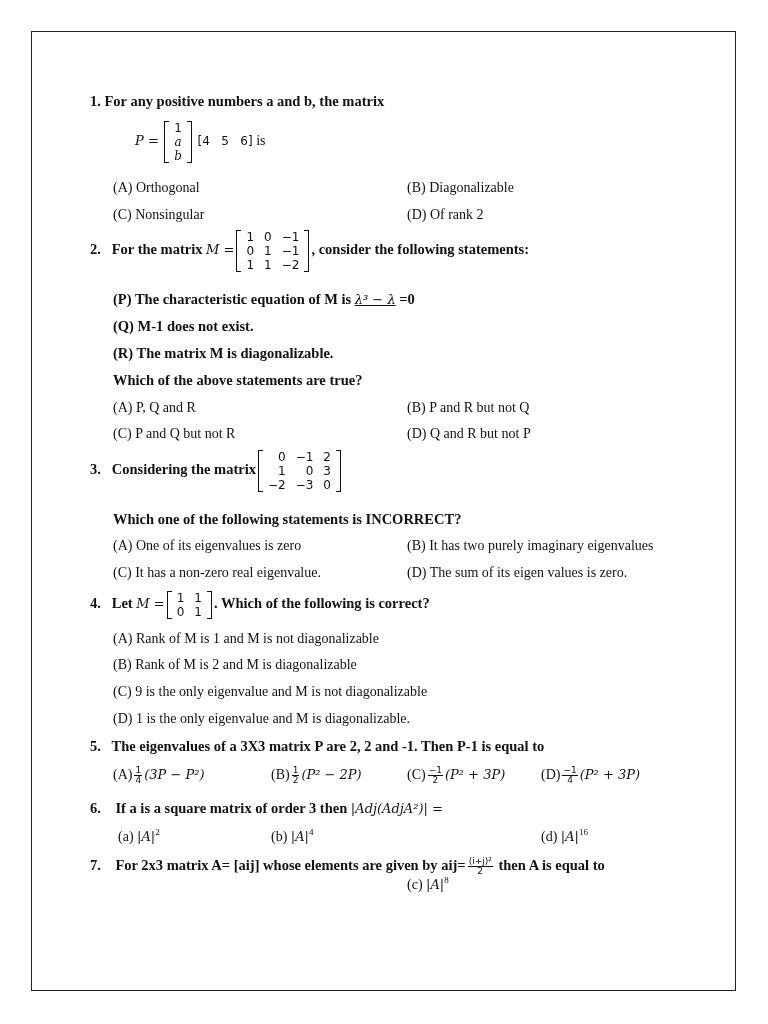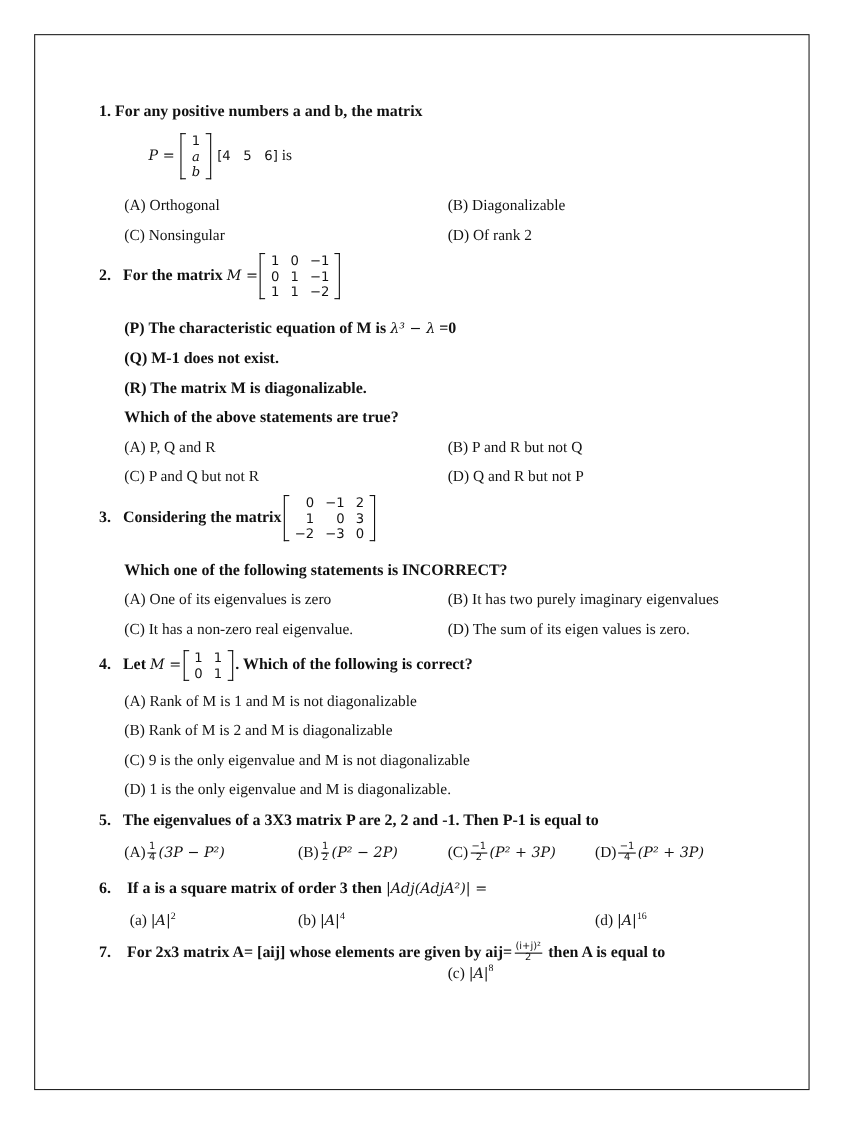--- a/index.html
+++ b/index.html
@@ -77,25 +77,25 @@
             <td>1</td>
             <td>−1</td>
           </tr>
       <tr>
             <td>1</td>
             <td>1</td>
             <td>−2</td>
           </tr>
     </tbody>
       </table>
-  </span>
+  </span><span>, consider the following statements:</span>
 </div>
 <div class="abs q" style="left:113px; top:291px;">
   <span>(P)</span> <span>The characteristic equation of M is</span>
-  <span class="math" style="font-weight:normal;">λ³ − λ</span>
+  <span class="math" style="font-weight:normal;text-decoration:underline;">λ³ − λ</span>
   <span>=0</span>
 </div>
 <div class="abs q" style="left:113px; top:318px;">
   <span>(Q)</span> <span>M-1 does not exist.</span>
 </div>
 <div class="abs q" style="left:113px; top:345px;">
   <span>(R)</span> <span>The matrix M is diagonalizable.</span>
 </div>
 <div class="abs q" style="left:113px; top:372px;">Which of the above statements are true?</div>
 <div class="abs opt" style="left:113px; top:400px;"><span>(A)</span> <span>P, Q and R</span></div>

